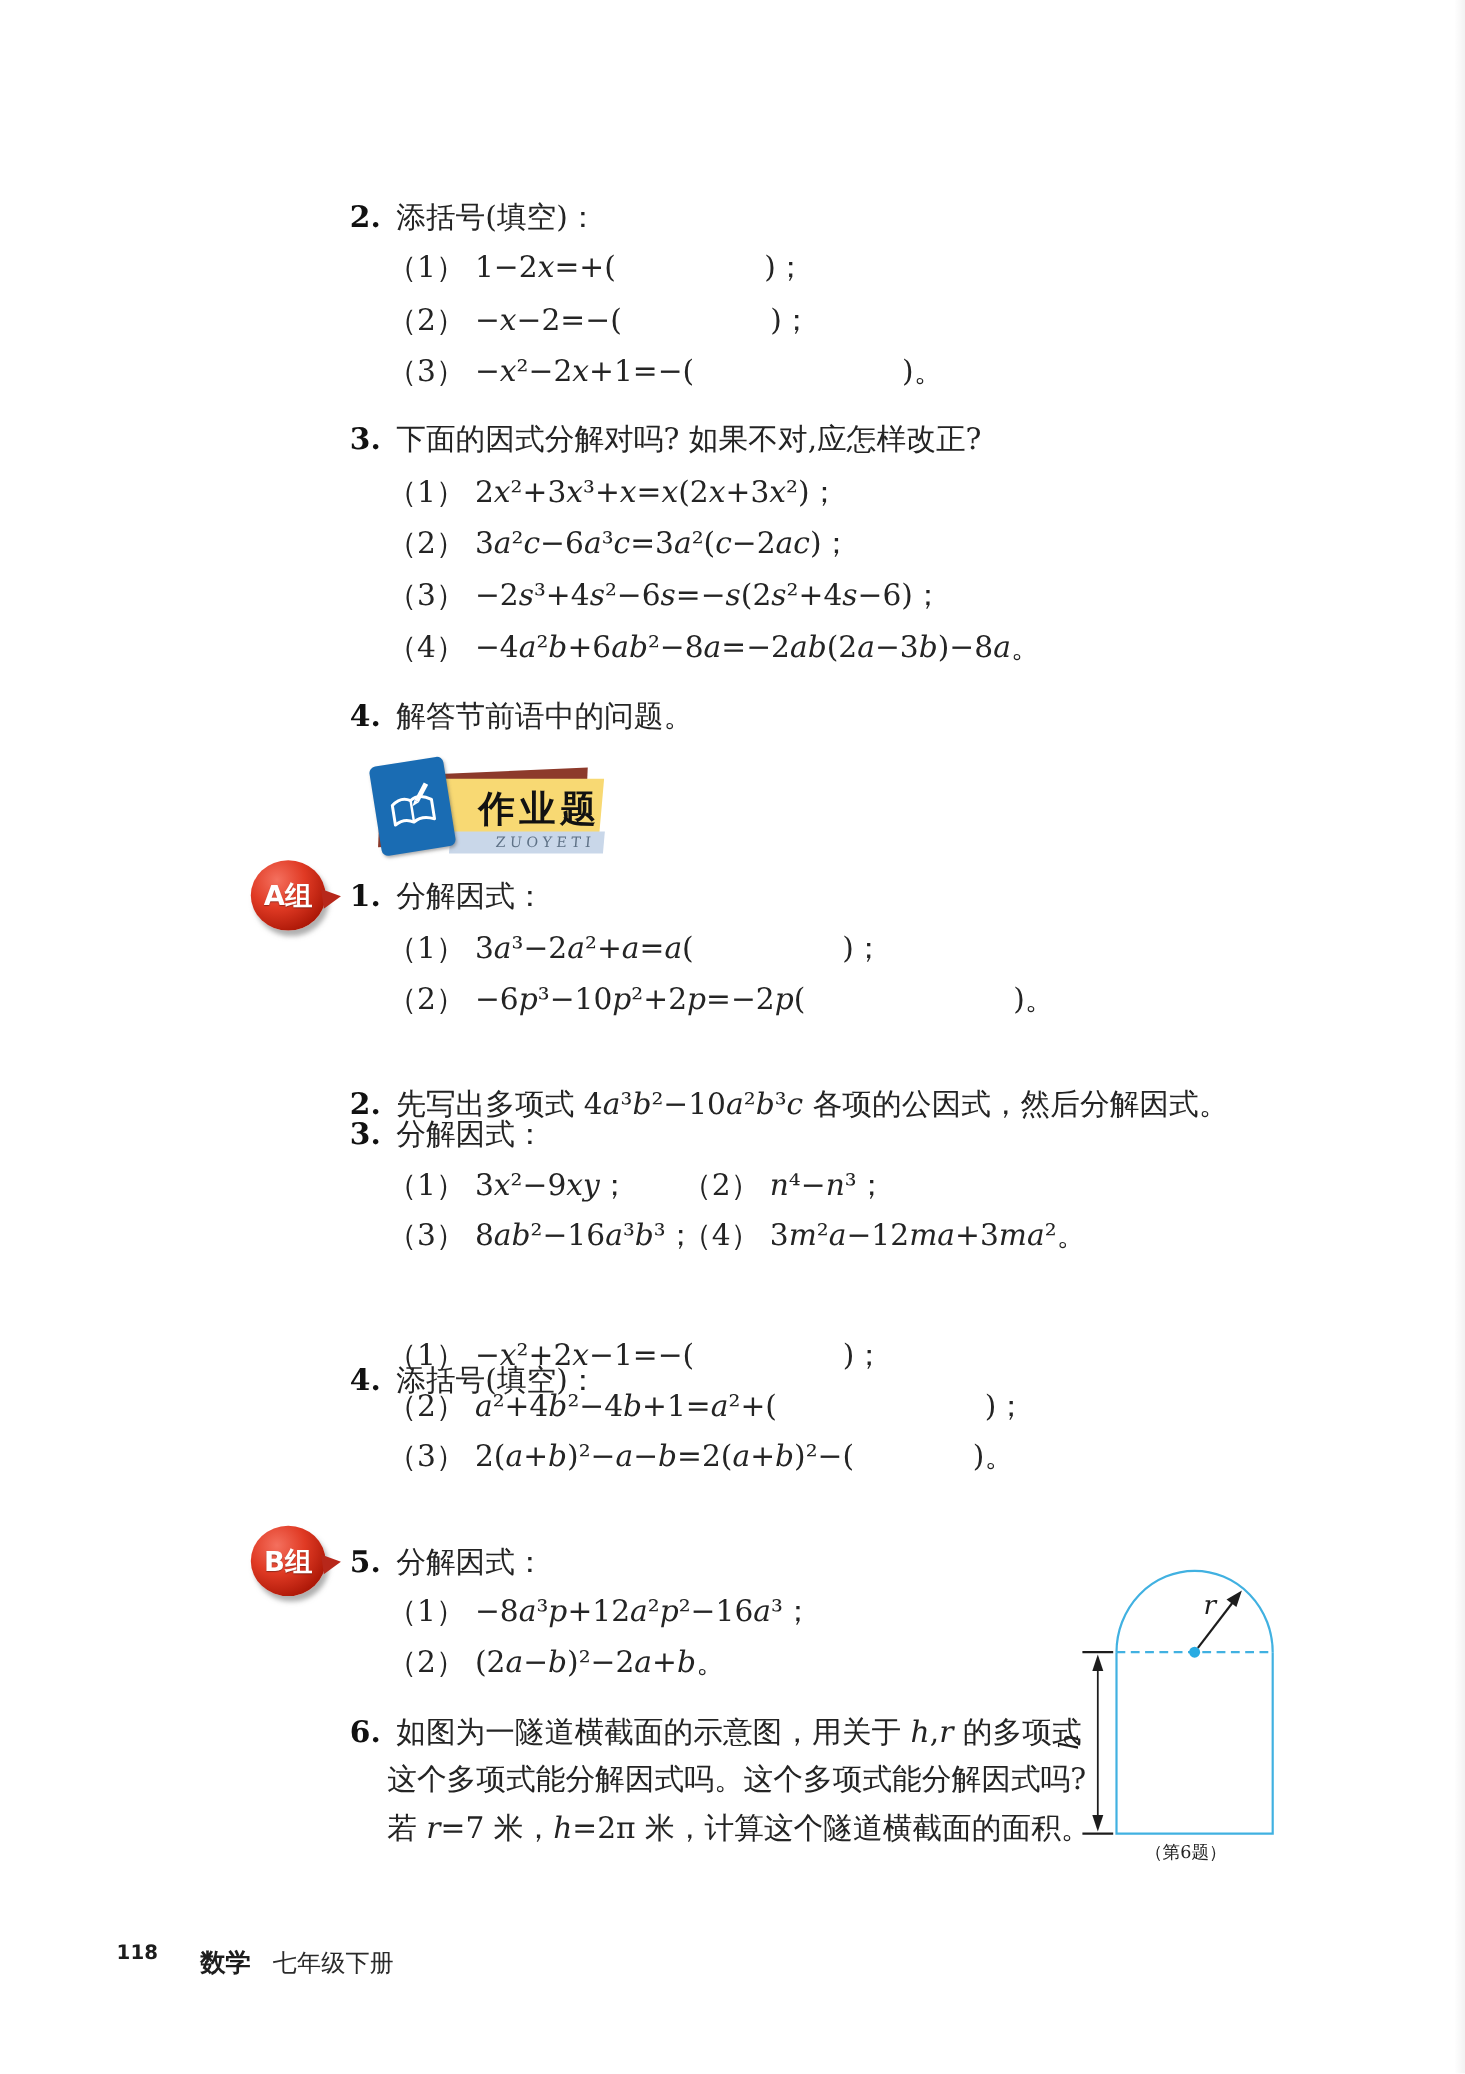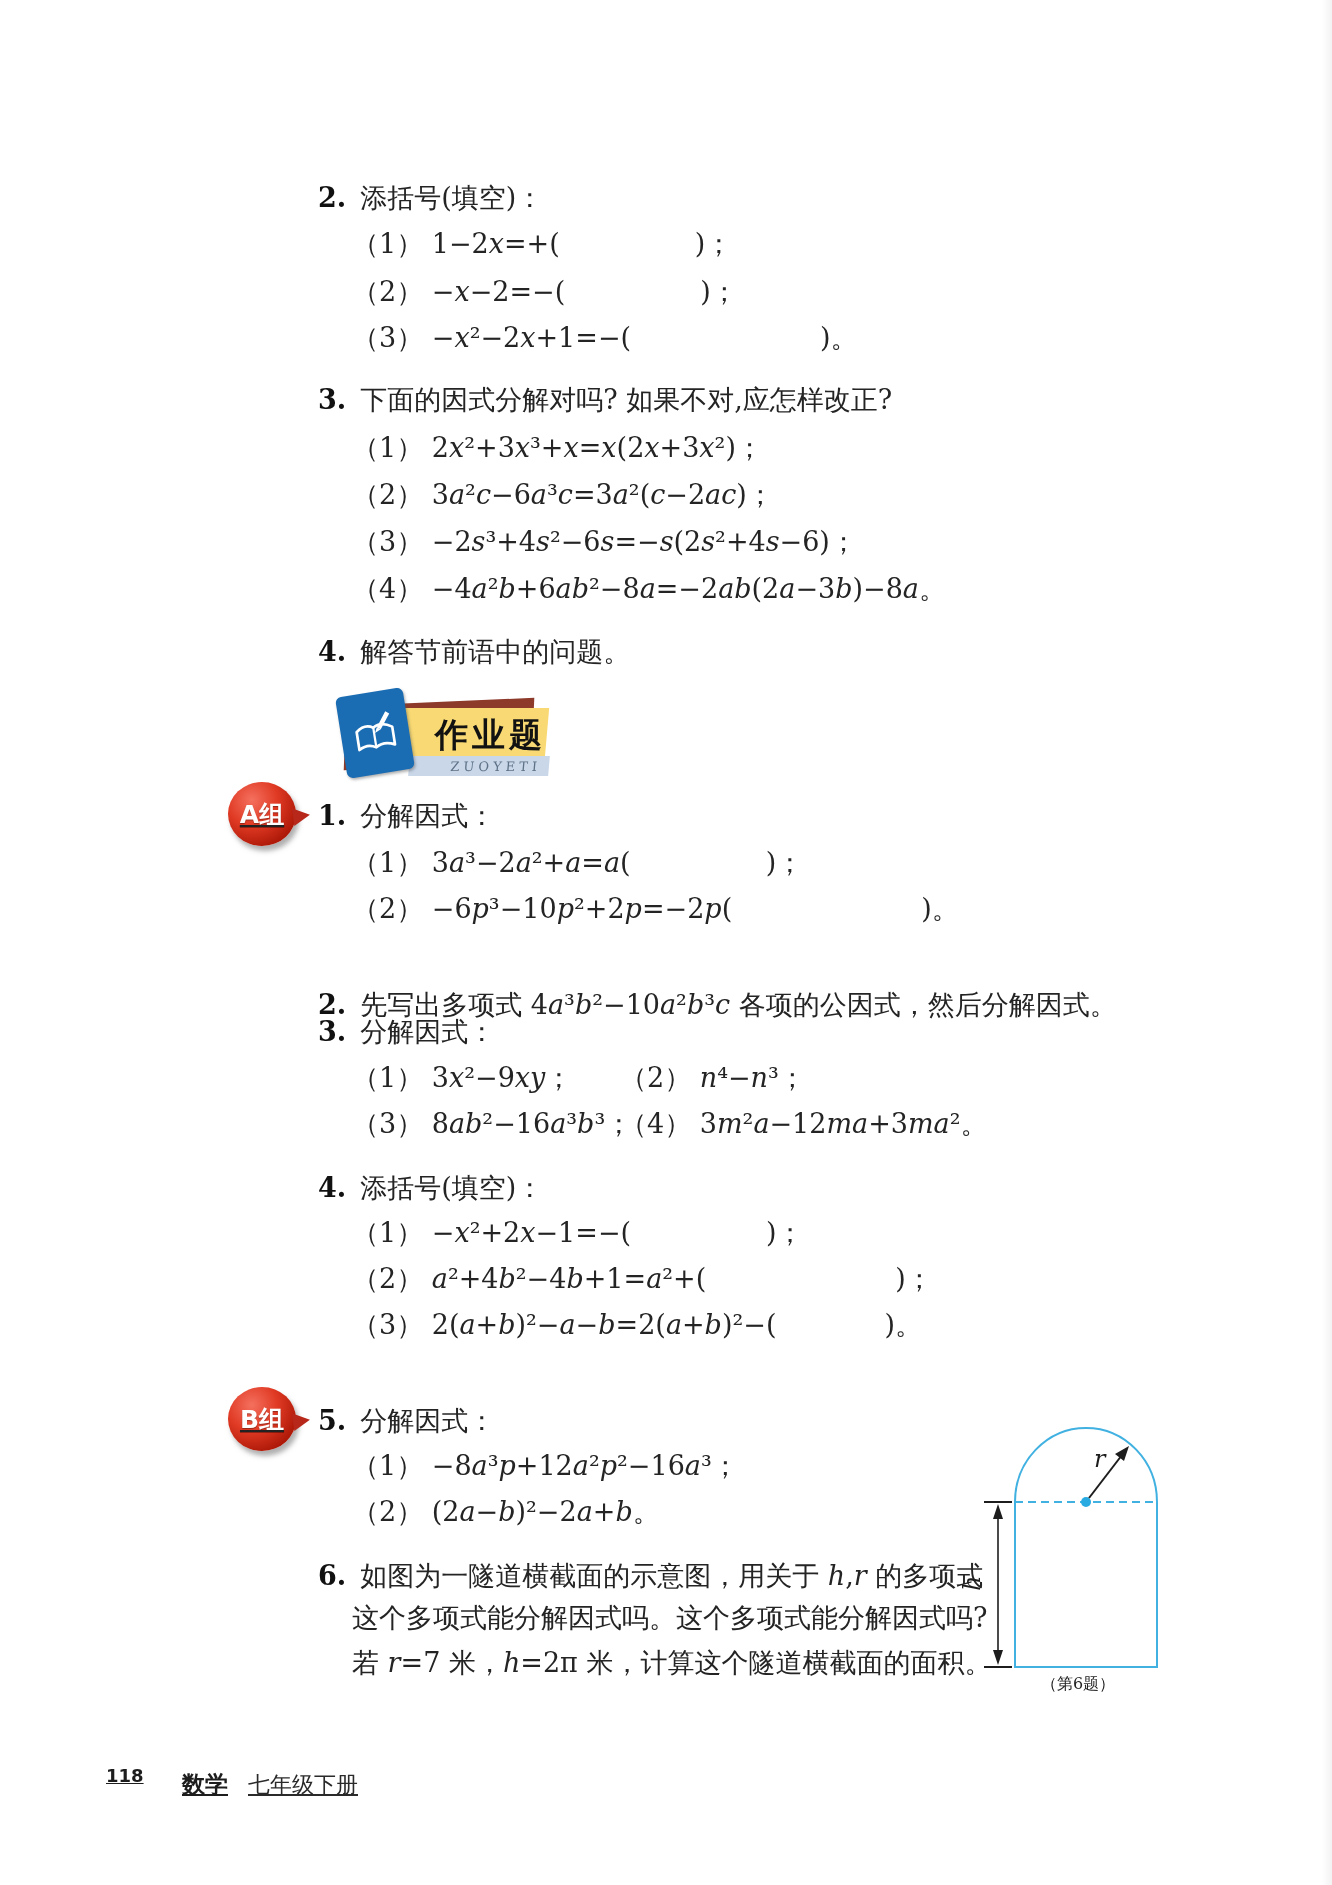--- a/index.html
+++ b/index.html
@@ -2,21 +2,21 @@
 <html><head>
 <meta charset="utf-8">
 <style>
   html,body{margin:0;padding:0;}
   body{
     width:1332px;height:1885px;position:relative;overflow:hidden;background:#ffffff;
     font-family:"DejaVu Serif","Liberation Serif",serif;color:#222;
   }
   .t{position:absolute;white-space:nowrap;font-size:27px;line-height:1.2;color:#242424;}
   .num{font-weight:700;padding-right:14px;color:#111;}
-  .sans{font-family:"DejaVu Sans","Liberation Sans",sans-serif;text-decoration:underline;}
+  .sans{font-family:"DejaVu Sans","Liberation Sans",sans-serif;}
   i{font-style:italic;}
 
   
   .banner{position:absolute;left:335px;top:696px;width:220px;height:86px;}
   .banner-red{position:absolute;left:10px;top:6px;width:188px;height:64px;background:#8d3a2b;transform:rotate(-2.5deg) skewX(-5deg);}
   .banner-yellow{position:absolute;left:14px;top:12px;width:198px;height:50px;background:#f8d973;transform:skewX(-5deg);}
   .banner-strip{position:absolute;left:74px;top:60px;width:140px;height:20px;background:#c9d7e9;transform:skewX(-5deg);
     display:flex;align-items:center;justify-content:flex-end;padding-right:8px;box-sizing:border-box;}
   .banner-strip span{font-size:13px;letter-spacing:4px;color:#5e7186;}
   .banner-title{position:absolute;left:100px;top:17px;font-size:33px;font-weight:700;letter-spacing:4px;color:#121212;}
@@ -98,21 +98,21 @@
 </div>
 
 <div class="t" style="left:318px;top:1016px;">
   <span class="num">3.</span><span>分解因式：</span>
 </div>
 <div class="t" style="left:352px;top:1062px;">（1） 3<i>x</i>²−9<i>xy</i>；</div>
 <div class="t" style="left:620px;top:1062px;text-align:right;">（2） <i>n</i>⁴−<i>n</i>³；</div>
 <div class="t" style="left:352px;top:1108px;">（3） 8<i>ab</i>²−16<i>a</i>³<i>b</i>³；</div>
 <div class="t" style="left:620px;top:1108px;">（4） 3<i>m</i>²<i>a</i>−12<i>ma</i>+3<i>ma</i>²。</div>
 
-<div class="t" style="left:318px;top:1172px;">
+<div class="t" style="left:318px;top:1240px;">
   <span class="num">4.</span><span>添括号(填空)：</span>
 </div>
 <div class="t" style="left:352px;top:1217px;">（1） −<i>x</i>²+2<i>x</i>−1=−(     )；</div>
 <div class="t" style="left:352px;top:1263px;text-align:center;">（2） <i>a</i>²+4<i>b</i>²−4<i>b</i>+1=<i>a</i>²+(       )；</div>
 <div class="t" style="left:352px;top:1309px;">（3） 2(<i>a</i>+<i>b</i>)²−<i>a</i>−<i>b</i>=2(<i>a</i>+<i>b</i>)²−(    )。</div>
 
 <div class="badge sans" style="left:228px;top:1387px;">
   <span>B组</span>
 </div>
 

